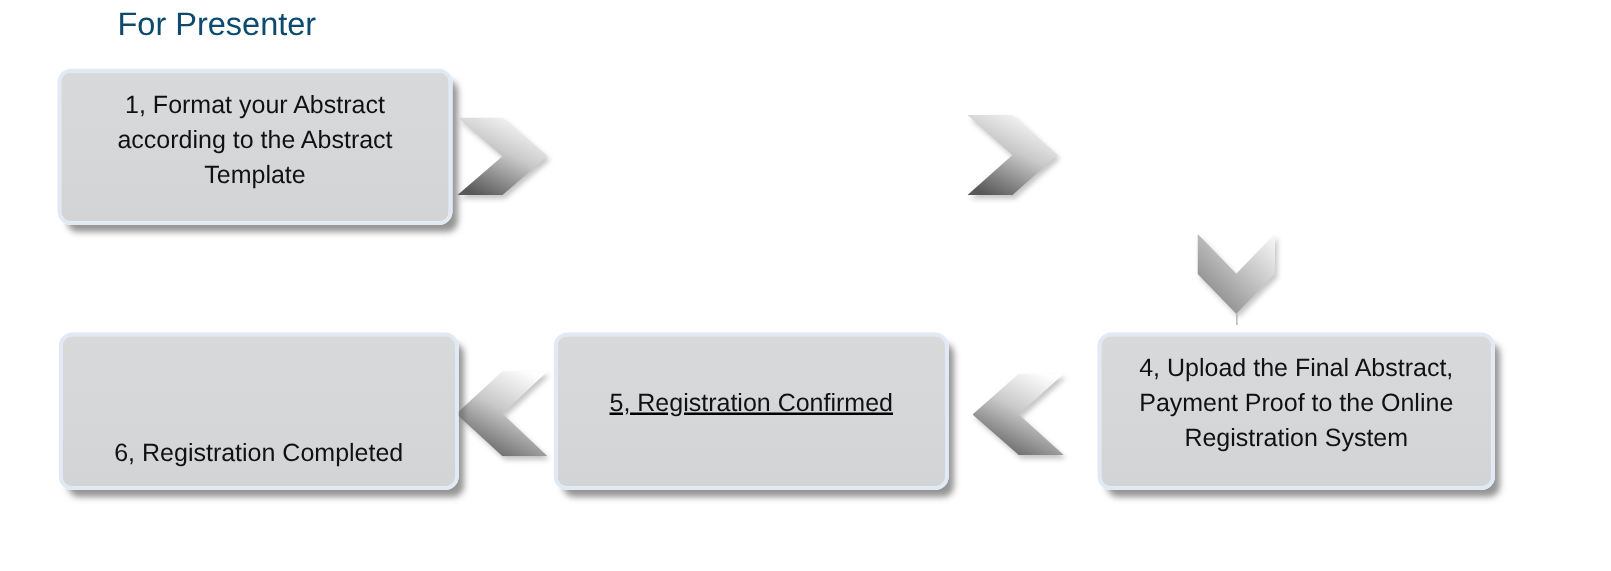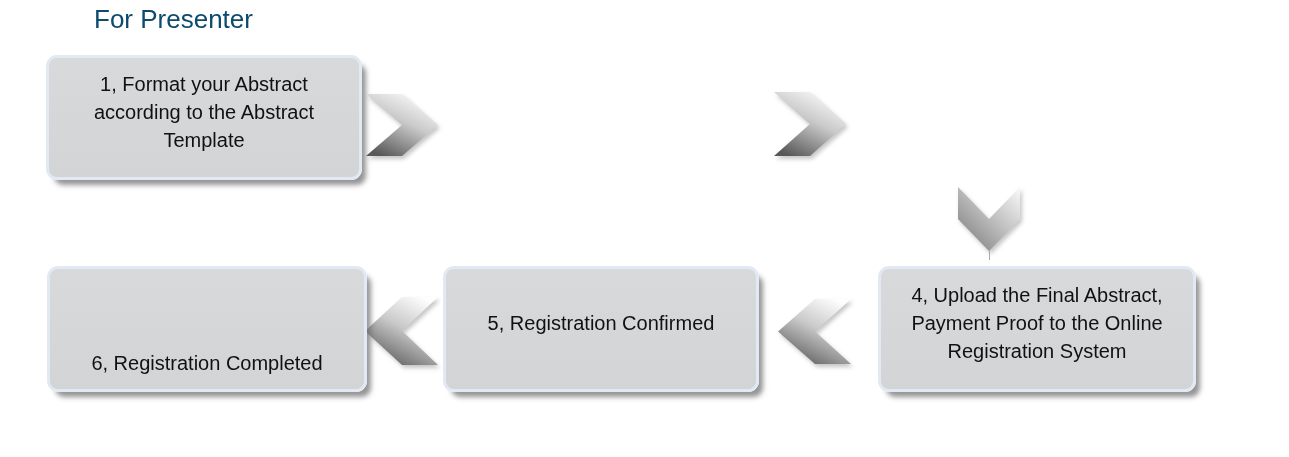--- a/index.html
+++ b/index.html
@@ -42,21 +42,21 @@
     font-size: 20px;
     line-height: 28px;
     color: #111111;
     white-space: pre-line;
   }
   
   .b1 { left: 46px;  top: 55px;  width: 316px; height: 125px; align-items: center; }
   .b2 { left: 444px; top: 55px;  width: 315px; height: 124px; }
   .b3 { left: 854px; top: 55px;  width: 308px; height: 124px; padding-bottom: 22px; }
   .b4 { left: 853px; top: 266px; width: 318px; height: 126px; margin-left: 25px; }
-  .b5 { left: 443px; top: 266px; width: 316px; height: 126px; }
+  .b5 { left: 443px; top: 266px; width: 316px; height: 126px; text-decoration: underline; }
   .b6 { left: 47px;  top: 266px; width: 320px; height: 126px; align-items: flex-end; }
   .arrow {
     position: absolute;
     filter: drop-shadow(2px 3px 2px rgba(90,90,90,0.35));
   }
   .a12 { left: 366px; top: 94px;  }
   .a23 { left: 774px; top: 92px;  }
   .a34 { left: 958px; top: 187px; }
   .a45 { left: 778px; top: 299px; }
   .a56 { left: 365px; top: 297px; }

